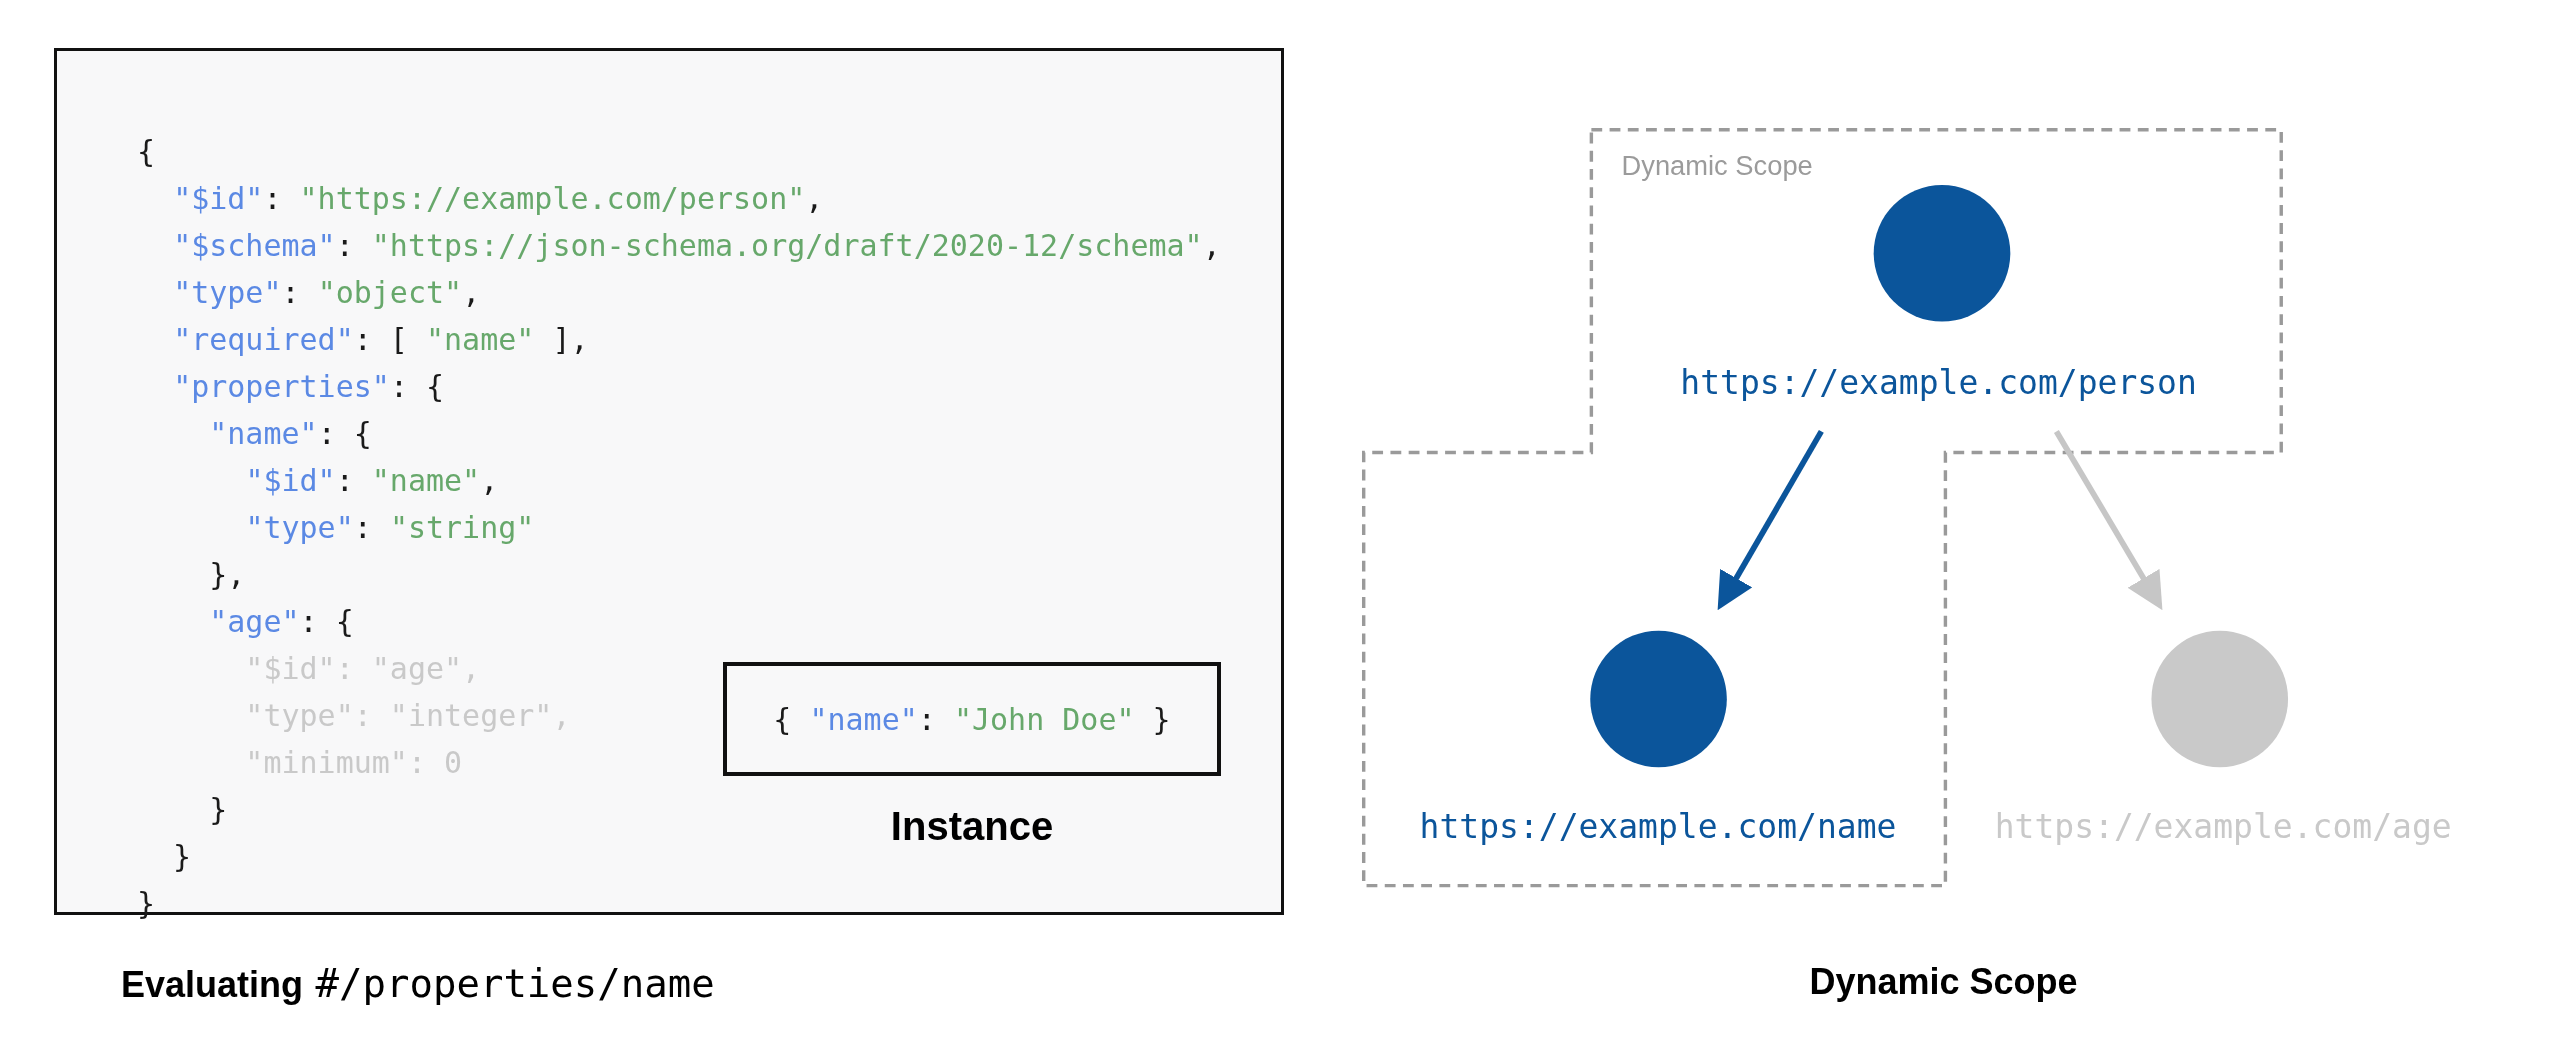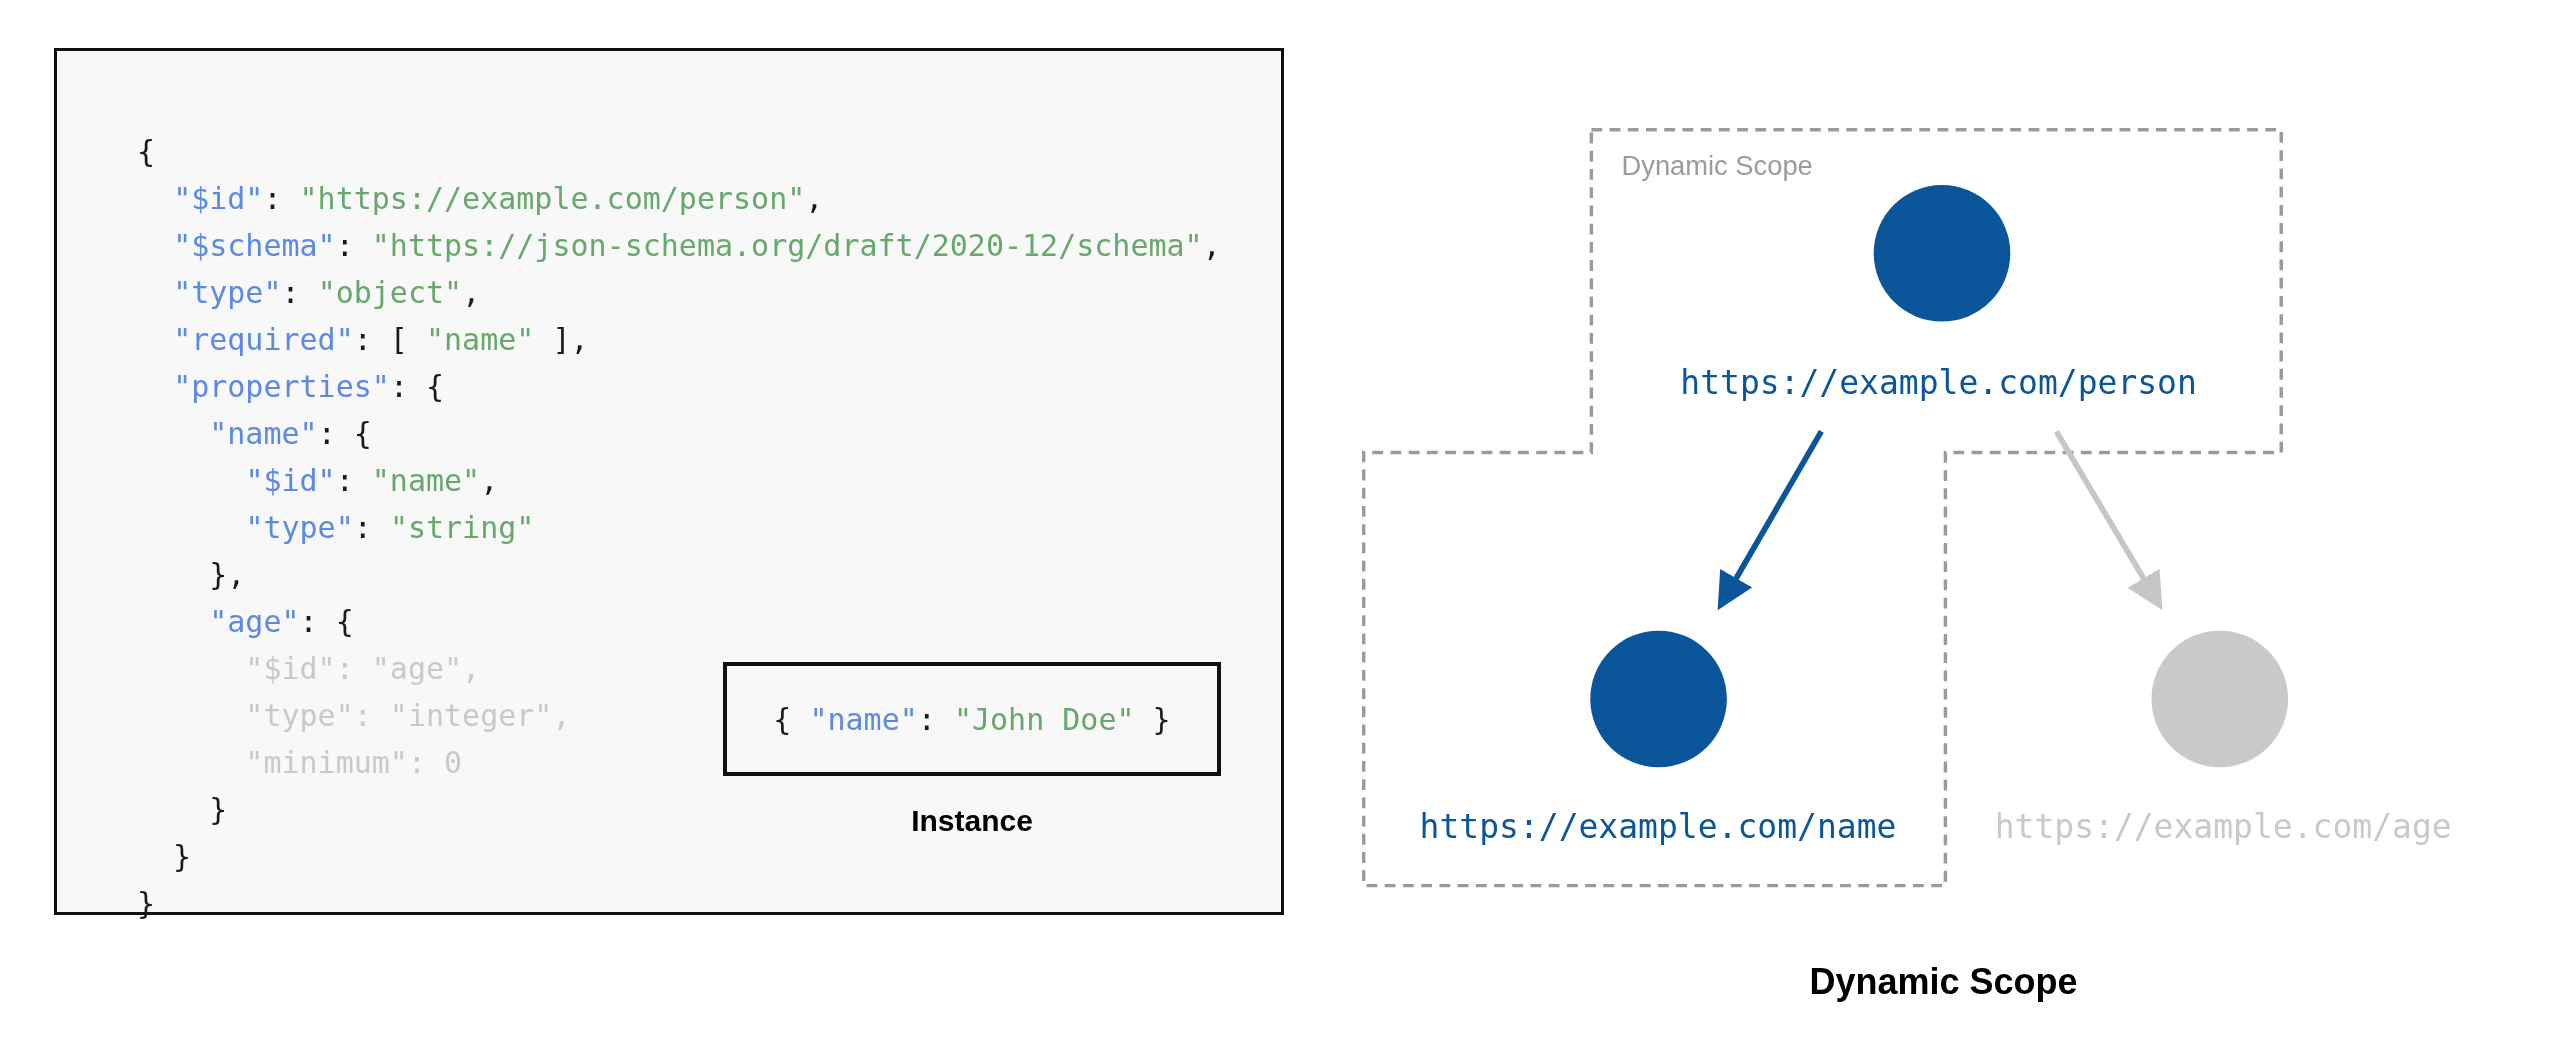--- a/index.html
+++ b/index.html
@@ -33,21 +33,21 @@
   }
   .instance-box code{
     font-family:"DejaVu Sans Mono",monospace;font-size:30px;white-space:pre;
   }
   .instance-box .k{color:var(--key-blue);}
   .instance-box .s{color:var(--string-green);}
   .instance-box .p{color:var(--punct-black);}
 
   .instance-label{
     position:absolute;left:723px;top:804px;width:498px;text-align:center;
-    font-weight:bold;font-size:30px;color:#000;
+    font-weight:bold;font-size:40px;color:#000;
   }
 
   
   .caption{position:absolute;color:#000;white-space:nowrap;}
   .caption-left{left:121px;top:961px;font-size:36px;}
   .caption-left .cap-bold{font-weight:bold;margin-right:12.5px;}
   .caption-left .cap-code{font-family:"DejaVu Sans Mono",monospace;font-size:39px;font-weight:normal;}
   .caption-right{left:1744px;top:961px;width:399px;text-align:center;font-size:36px;font-weight:bold;}
 
   
@@ -70,20 +70,23 @@
 
   <section class="code-box">
     <pre class="code"><div><span class="p">{</span></div><div><span class="p">  </span><span class="k">"$id"</span><span class="p">: </span><span class="s">"https://example.com/person"</span><span class="p">,</span></div><div><span class="p">  </span><span class="k">"$schema"</span><span class="p">: </span><span class="s">"https://json-schema.org/draft/2020-12/schema"</span><span class="p">,</span></div><div><span class="p">  </span><span class="k">"type"</span><span class="p">: </span><span class="s">"object"</span><span class="p">,</span></div><div><span class="p">  </span><span class="k">"required"</span><span class="p">: [ </span><span class="s">"name"</span><span class="p"> ],</span></div><div><span class="p">  </span><span class="k">"properties"</span><span class="p">: {</span></div><div><span class="p">    </span><span class="k">"name"</span><span class="p">: {</span></div><div><span class="p">      </span><span class="k">"$id"</span><span class="p">: </span><span class="s">"name"</span><span class="p">,</span></div><div><span class="p">      </span><span class="k">"type"</span><span class="p">: </span><span class="s">"string"</span></div><div><span class="p">    },</span></div><div><span class="p">    </span><span class="k">"age"</span><span class="p">: {</span></div><div><span class="g">      "$id": "age",</span></div><div><span class="g">      "type": "integer",</span></div><div><span class="g">      "minimum": 0</span></div><div><span class="p">    }</span></div><div><span class="p">  }</span></div><div><span class="p">}</span></div></pre>
   </section>
 
   <div class="instance-box">
     <code><span class="p">{ </span><span class="k">"name"</span><span class="p">: </span><span class="s">"John Doe"</span><span class="p"> }</span></code>
   </div>
   <div class="instance-label">Instance</div>
 
+  <div class="caption caption-left">
+    <span class="cap-bold">Evaluating</span><span class="cap-code">#/properties/name</span>
+  </div>
 
   <svg class="diagram" viewBox="0 0 4524 1850">
     <defs>
       <marker id="ah-blue" viewBox="0 0 10 10" refX="7.5" refY="5" markerWidth="6.5" markerHeight="6.5" orient="auto">
         <path d="M0 0 L10 5 L0 10 z" fill="var(--accent-blue, #0b559b)"></path>
       </marker>
       <marker id="ah-gray" viewBox="0 0 10 10" refX="7.5" refY="5" markerWidth="6.5" markerHeight="6.5" orient="auto">
         <path d="M0 0 L10 5 L0 10 z" fill="#c6c6c6"></path>
       </marker>
     </defs>

